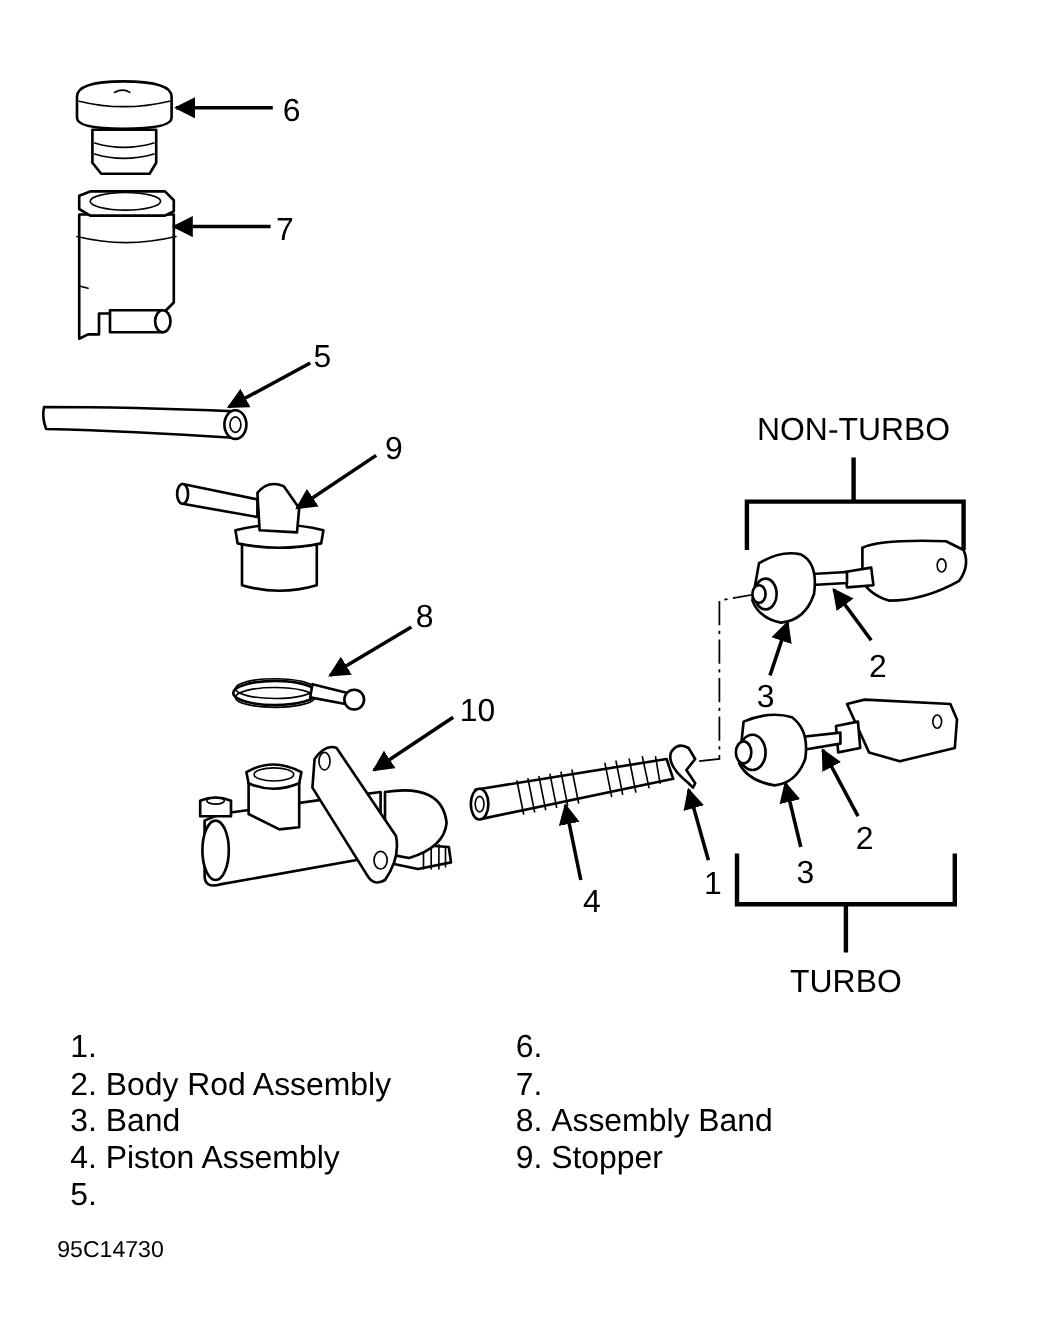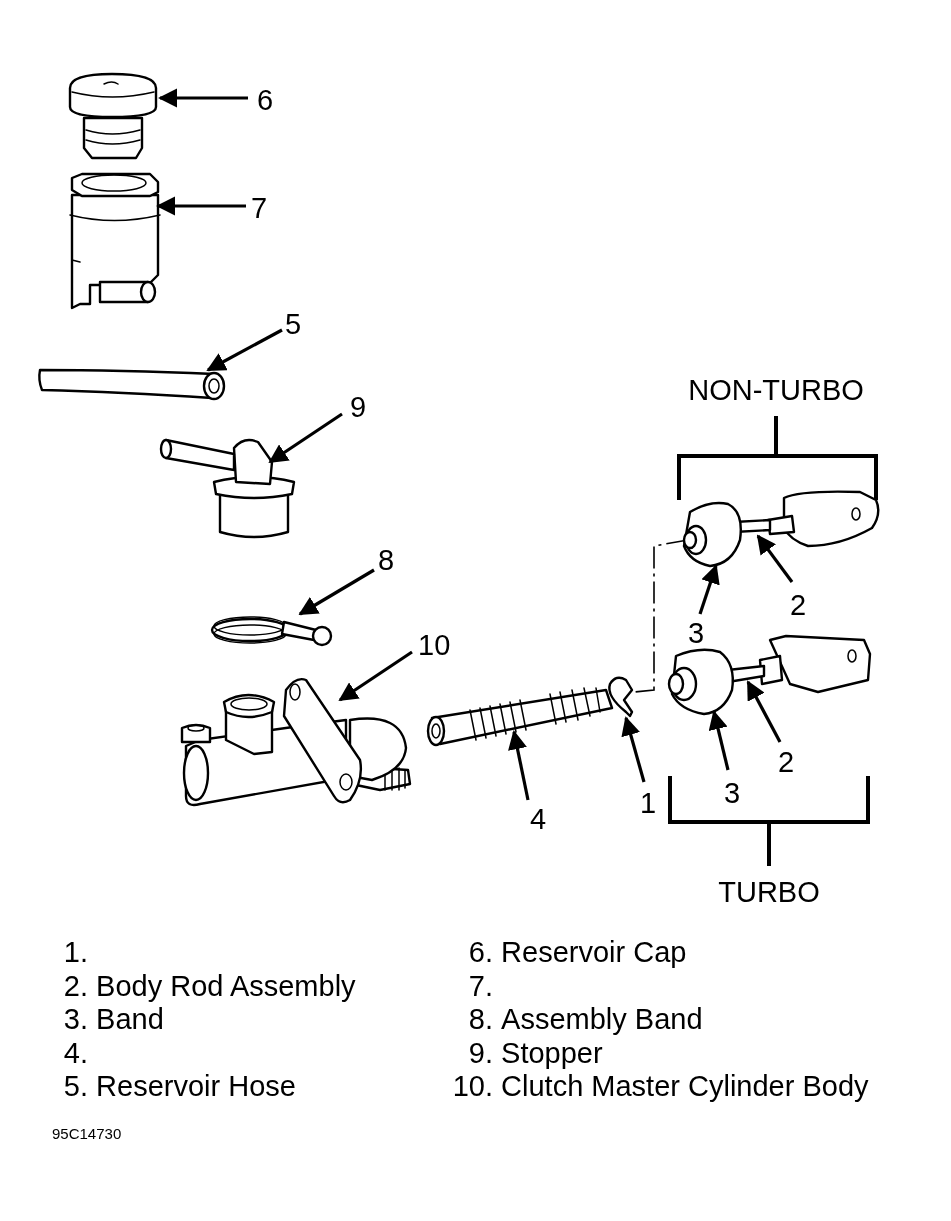--- a/index.html
+++ b/index.html
@@ -12,21 +12,21 @@
   .dash { fill: none; stroke: #000; stroke-width: 1.6; stroke-dasharray: 22 5 3 5; }
   .callout { font-family: "Liberation Sans", sans-serif; font-size: 29px; fill: #000; }
   .group-label { font-family: "Liberation Sans", sans-serif; font-size: 29px; fill: #000; }
   .legend { position: absolute; font-size: 29px; line-height: 33.5px; white-space: nowrap; }
   .legend .row { display: flex; }
   .legend .num { display: inline-block; text-align: right; }
   #legend-left { left: 50px; top: 936px; }
   #legend-left .num { width: 38px; }
   #legend-right { left: 433px; top: 936px; }
   #legend-right .num { width: 60px; }
-  #fig-code { position: absolute; left: 52px; top: 1125px; font-size: 15px; }
+  #fig-code { position: absolute; left: 52px; top: 1125px; font-size: 21px; }
 </style>
 </head>
 <body>
 
 <svg id="art" viewBox="0 0 951 1221">
   <defs>
     <marker id="ah" viewBox="0 0 10 10" refX="9" refY="5" markerWidth="6" markerHeight="6" orient="auto-start-reverse">
       <path d="M0,0 L10,5 L0,10 Z" fill="#000"></path>
     </marker>
   </defs>
@@ -155,25 +155,24 @@
   <text class="callout" x="790" y="615">2</text>
   <text class="callout" x="688" y="643">3</text>
   <text class="callout" x="778" y="772">2</text>
   <text class="callout" x="724" y="803">3</text>
 </svg>
 
 <div id="legend-left" class="legend">
   <div class="row"><span class="num">1.</span>&nbsp;</div>
   <div class="row"><span class="num">2.</span>&nbsp;<span>Body Rod Assembly</span></div>
   <div class="row"><span class="num">3.</span>&nbsp;<span>Band</span></div>
-  <div class="row"><span class="num">4.</span>&nbsp;</div>
-  <div class="row"><span class="num">5.</span>&nbsp;<span>Reservoir Hose</span></div>
+  <div class="row"><span class="num">4.</span>&nbsp;<span>Piston Assembly</span></div>
+  <div class="row"><span class="num">5.</span>&nbsp;</div>
 </div>
 
 <div id="legend-right" class="legend">
-  <div class="row"><span class="num">6.</span>&nbsp;<span>Reservoir Cap</span></div>
+  <div class="row"><span class="num">6.</span>&nbsp;</div>
   <div class="row"><span class="num">7.</span>&nbsp;</div>
   <div class="row"><span class="num">8.</span>&nbsp;<span>Assembly Band</span></div>
   <div class="row"><span class="num">9.</span>&nbsp;<span>Stopper</span></div>
-  <div class="row"><span class="num">10.</span>&nbsp;<span>Clutch Master Cylinder Body</span></div>
 </div>
 
 <div id="fig-code">95C14730</div>
 
 </body></html>

